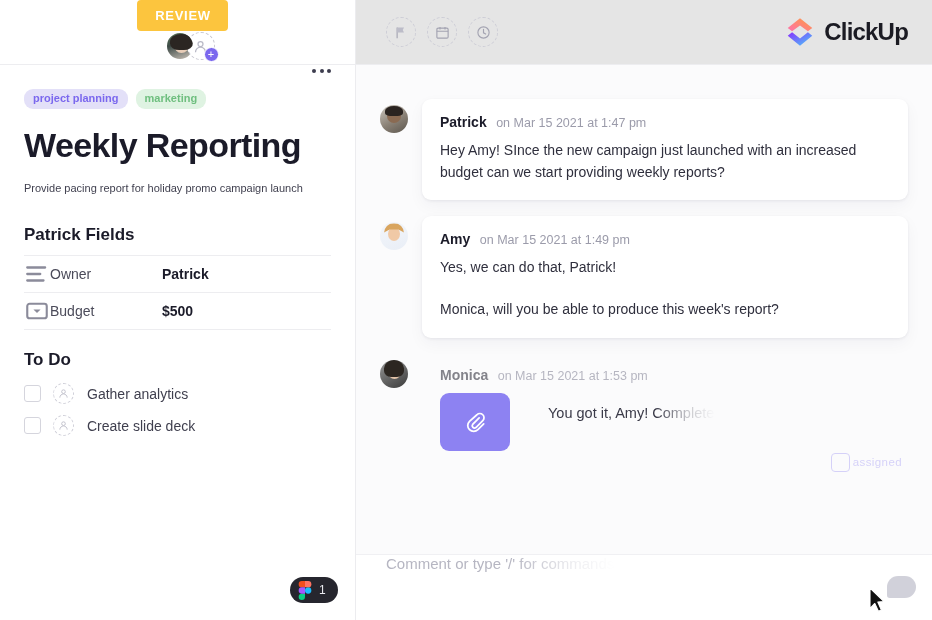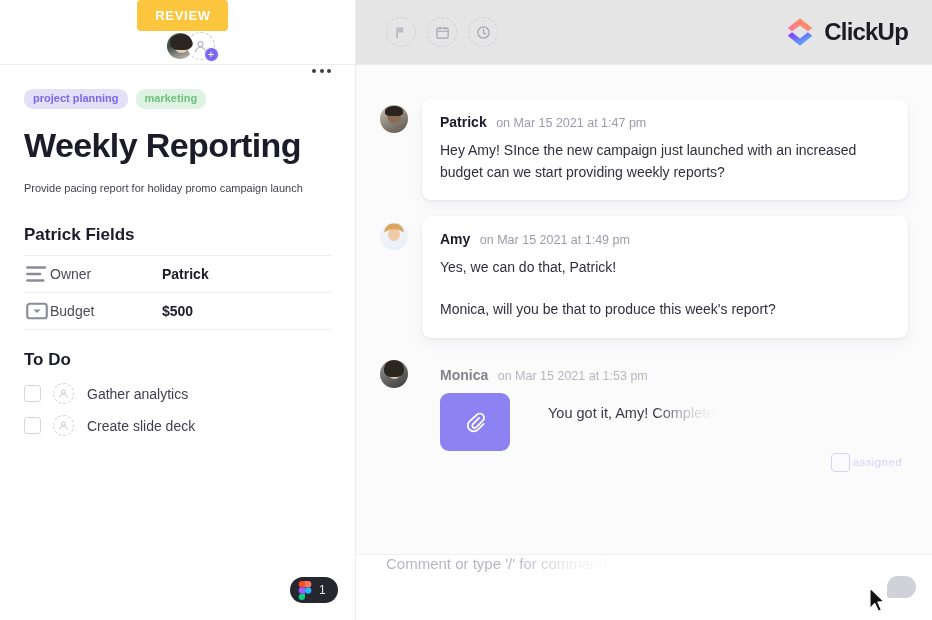--- a/index.html
+++ b/index.html
@@ -374,21 +374,21 @@
       </div>
 
       <div class="comment">
         <div class="c-avatar av-amy"></div>
         <div class="c-bubble">
           <div class="c-meta">
             <span class="c-author">Amy</span>
             <span class="c-time">on Mar 15 2021 at 1:49 pm</span>
           </div>
           <div class="c-text">Yes, we can do that, Patrick!</div>
-          <div class="c-text">Monica, will you be that to produce this week's report?</div>
+          <div class="c-text">Monica, will you be able to produce this week's report?</div>
         </div>
       </div>
 
       <div class="comment comment-ghost">
         <div class="c-avatar av-monica"></div>
         <div class="c-bubble">
           <div class="c-meta">
             <span class="c-author">Monica</span>
             <span class="c-time">on Mar 15 2021 at 1:53 pm</span>
           </div>

